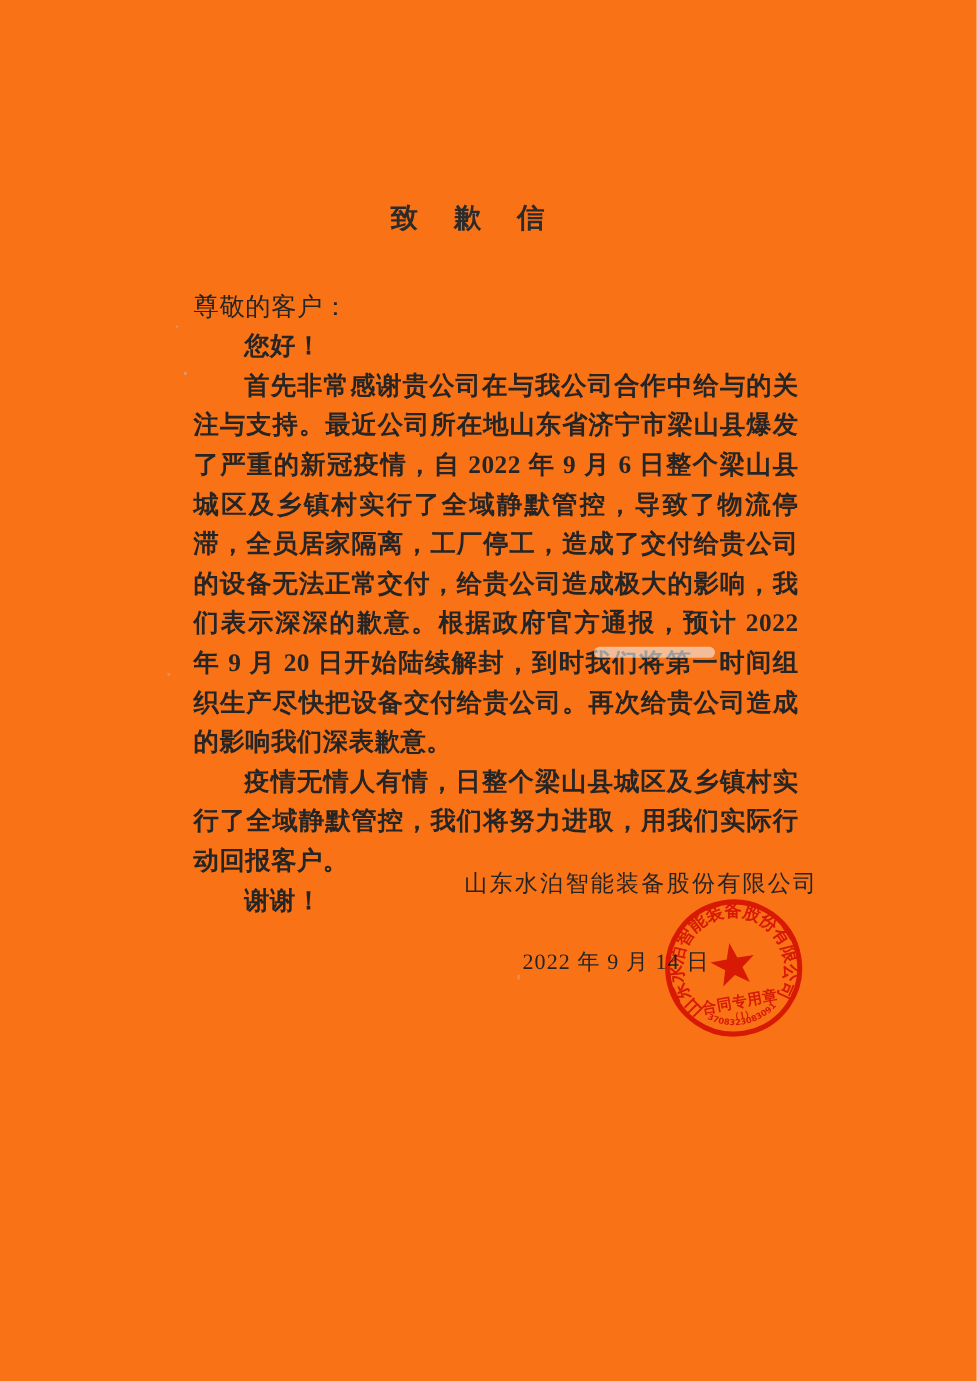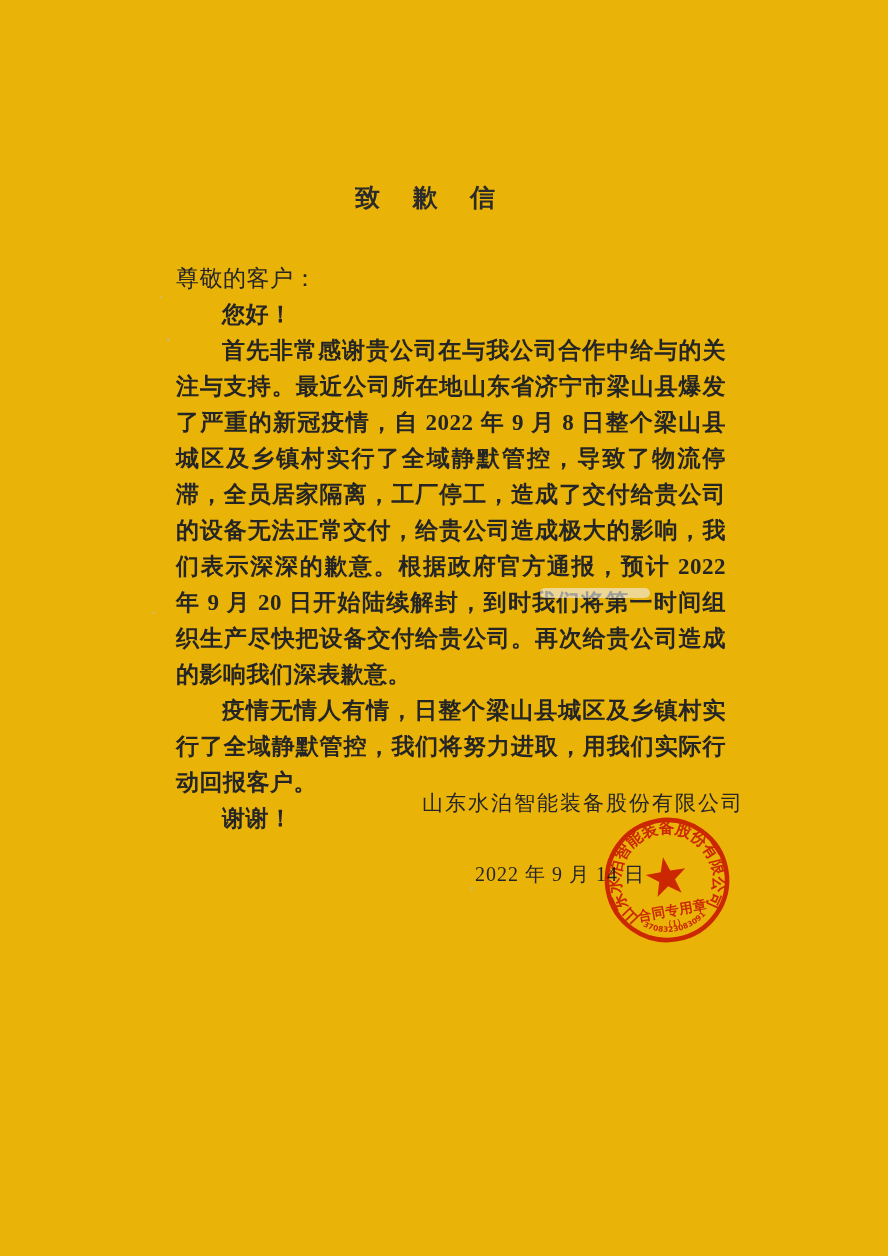--- a/index.html
+++ b/index.html
@@ -6,21 +6,21 @@
   body{
     width:888px;height:1256px;
     background:#ffffff;
     font-family:"Liberation Serif","DejaVu Serif",serif;
     color:#222;
     position:relative;
     overflow:hidden;
   }
   .page{
     position:absolute;inset:0;
-    background:#eab308;
+    background:#f97316;
   }
   .title{
     position:absolute;
     top:181px;left:0;width:850px;
     margin:0;
     text-align:center;
     font-size:25px;
     font-weight:600;
     letter-spacing:1.3em;
     text-indent:1.3em;
@@ -82,21 +82,21 @@
 </head>
 <body>
 
 <div class="page">
 
   <h1 class="title">致歉信</h1>
 
   <div class="body-text">
     <p>尊敬的客户：</p>
     <p class="indent">您好！</p>
-    <p class="indent">首先非常感谢贵公司在与我公司合作中给与的关注与支持。最近公司所在地山东省济宁市梁山县爆发了严重的新冠疫情，自 2022 年 9 月 8 日整个梁山县城区及乡镇村实行了全域静默管控，导致了物流停滞，全员居家隔离，工厂停工，造成了交付给贵公司的设备无法正常交付，给贵公司造成极大的影响，我们表示深深的歉意。根据政府官方通报，预计 2022 年 9 月 20 日开始陆续解封，到时我们将第一时间组织生产尽快把设备交付给贵公司。再次给贵公司造成的影响我们深表歉意。</p>
+    <p class="indent">首先非常感谢贵公司在与我公司合作中给与的关注与支持。最近公司所在地山东省济宁市梁山县爆发了严重的新冠疫情，自 2022 年 9 月 6 日整个梁山县城区及乡镇村实行了全域静默管控，导致了物流停滞，全员居家隔离，工厂停工，造成了交付给贵公司的设备无法正常交付，给贵公司造成极大的影响，我们表示深深的歉意。根据政府官方通报，预计 2022 年 9 月 20 日开始陆续解封，到时我们将第一时间组织生产尽快把设备交付给贵公司。再次给贵公司造成的影响我们深表歉意。</p>
     <p class="indent">疫情无情人有情，日整个梁山县城区及乡镇村实行了全域静默管控，我们将努力进取，用我们实际行动回报客户。</p>
     <p class="indent">谢谢！</p>
   </div>
 
   <div class="signature">山东水泊智能装备股份有限公司</div>
 
   <div class="date">2022 年 9 月 14 日</div>
 
   <svg class="seal" viewBox="0 0 140 140" xmlns="http://www.w3.org/2000/svg">
     <g transform="rotate(-10 70 70)">

